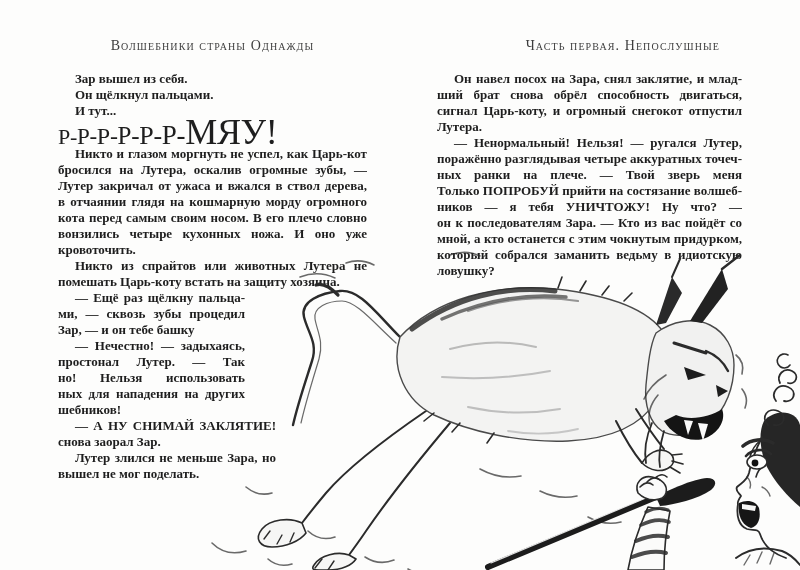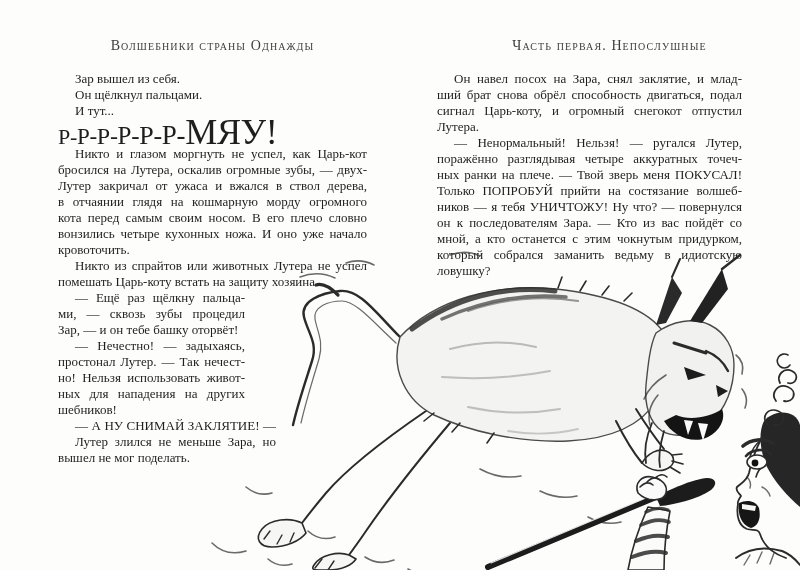--- a/index.html
+++ b/index.html
@@ -2,25 +2,25 @@
 <html><head>
 <meta charset="utf-8">
 <style>
   html,body{margin:0;padding:0;}
   body{width:800px;height:570px;background:#fdfdfc;overflow:hidden;
        font-family:"Liberation Serif","DejaVu Serif",serif;color:#1e1e1e;}
   .spread{position:relative;width:800px;height:570px;background:#fdfdfc;}
   .running-head{position:absolute;top:38px;font-size:14px;color:#3d3d3d;
        font-variant:small-caps;letter-spacing:1.1px;text-align:center;}
   .rh-left{left:58px;width:309px;}
-  .rh-right{left:457px;width:305px;}
+  .rh-right{left:415px;width:305px;text-align:right;}
   .col{position:absolute;top:71px;font-size:13px;line-height:16px;}
   .col-left{left:58px;width:309px;}
   .col-right{left:437px;width:305px;}
-  .line{height:16px;overflow:hidden;white-space:normal;}
+  .line{height:16px;overflow:hidden;white-space:normal;font-weight:bold;}
   .ind{text-indent:17px;}
   .j{text-align:justify;text-align-last:justify;}
   .narrowA{width:187px;}
   .narrowB{width:218px;}
   .roar{height:27px;line-height:27px;white-space:nowrap;letter-spacing:-0.3px;}
   .roar span{vertical-align:baseline;}
   .r0{font-size:22px;}.r1{font-size:23px;}.r2{font-size:24px;}
   .r3{font-size:25px;}.r4{font-size:26px;}.r5{font-size:27px;}
   .r6{font-size:36px;}
   .illo{position:absolute;left:150px;top:225px;width:650px;height:345px;}
@@ -52,20 +52,21 @@
       <div class="line j">ми, — сквозь зубы процедил</div>
       <div class="line">Зар, — и он тебе башку оторвёт!</div>
       <div class="line ind j">— Нечестно! — задыхаясь,</div>
       <div class="line j">простонал Лутер. — Так нечест-</div>
       <div class="line j">но! Нельзя использовать живот-</div>
       <div class="line j">ных для нападения на других вол-</div>
       <div class="line">шебников!</div>
     </div>
     <div class="narrowB">
       <div class="line ind j">— А НУ СНИМАЙ ЗАКЛЯТИЕ! —</div>
+      <div class="line">снова заорал Зар.</div>
       <div class="line ind j">Лутер злился не меньше Зара, но ни-</div>
       <div class="line">вышел не мог поделать.</div>
     </div>
   </div>
 
   <div class="col col-right">
     <div class="line ind j">Он навел посох на Зара, снял заклятие, и млад-</div>
     <div class="line j">ший брат снова обрёл способность двигаться, подал</div>
     <div class="line j">сигнал Царь-коту, и огромный снегокот отпустил</div>
     <div class="line">Лутера.</div>

